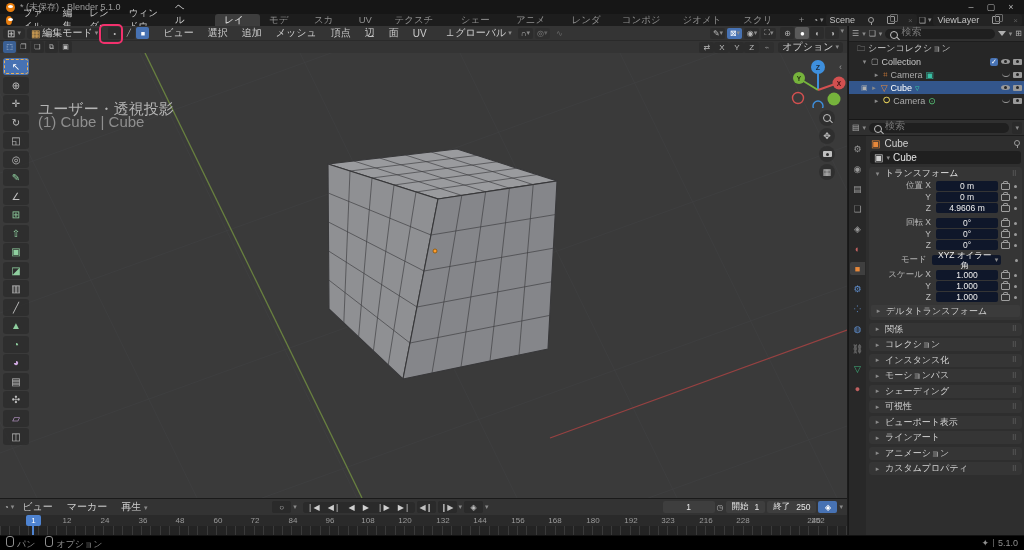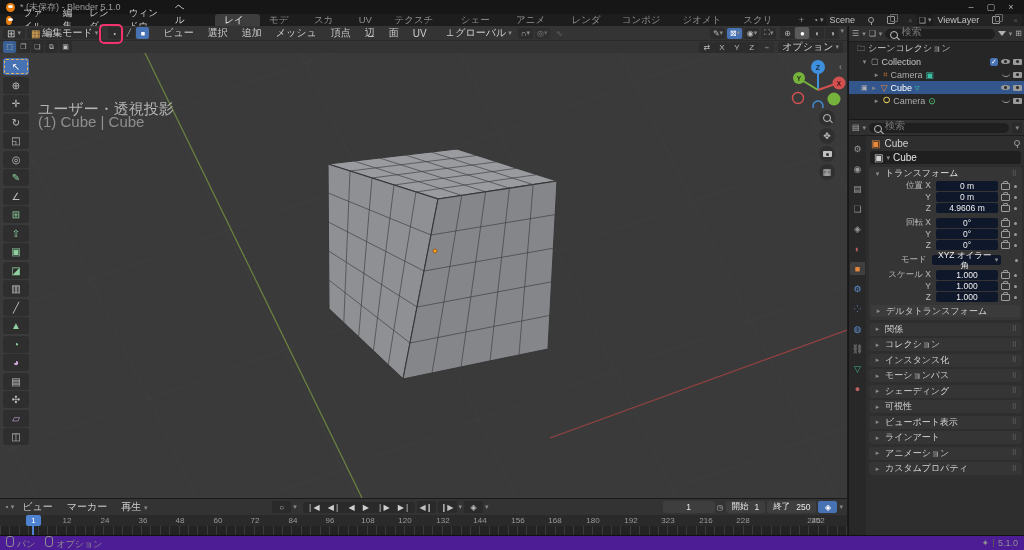--- a/index.html
+++ b/index.html
@@ -111,21 +111,21 @@
   .playgrp{display:flex;background:#2a2a2a;border-radius:3px;margin-left:4px;}
   .playgrp span{padding:1px 4px;font-size:8px;color:#d0d0d0;}
   .tl-field{height:12px;background:#3e3e3e;border-radius:2px;color:#e8e8e8;display:flex;align-items:center;justify-content:center;gap:6px;font-size:8.5px;padding:0 6px;}
   #ruler{position:relative;height:20px;background:#2a2a2a;overflow:hidden;}
   #ruler-band{position:absolute;left:0;top:11px;width:100%;height:9px;background:#232323;
      background-image:repeating-linear-gradient(90deg,#3a3a3a 0 1px,transparent 1px 9.4px);}
   .tick{position:absolute;top:1px;transform:translateX(-50%);color:#9a9a9a;font-size:8px;}
   #playhead{position:absolute;left:26px;top:0;width:15px;height:11px;background:#4e83d1;border-radius:2px;color:#fff;font-size:8px;display:flex;align-items:center;justify-content:center;}
   #playline{position:absolute;left:32px;top:10px;width:2px;height:10px;background:#4e83d1;}
   
-  #statusbar{left:0;top:535px;width:1024px;height:15px;background:#4c1d95;border-top:1px solid #121212;display:flex;align-items:center;font-size:9px;color:#8f8f8f;padding:0 6px;box-sizing:border-box;gap:10px;}
+  #statusbar{left:0;top:535px;width:1024px;height:15px;background:#000000;border-top:1px solid #121212;display:flex;align-items:center;font-size:9px;color:#8f8f8f;padding:0 6px;box-sizing:border-box;gap:10px;}
   .mouseico{width:6px;height:9px;border:1px solid #8f8f8f;border-radius:3px;display:inline-block;margin-right:3px;}
   #status-right{margin-left:auto;display:flex;align-items:center;gap:4px;}
   .vdiv{width:1px;height:8px;background:#555;}
 </style>
 </head>
 <body>
 
 <div id="app">
 
   <div id="titlebar" class="abs">

